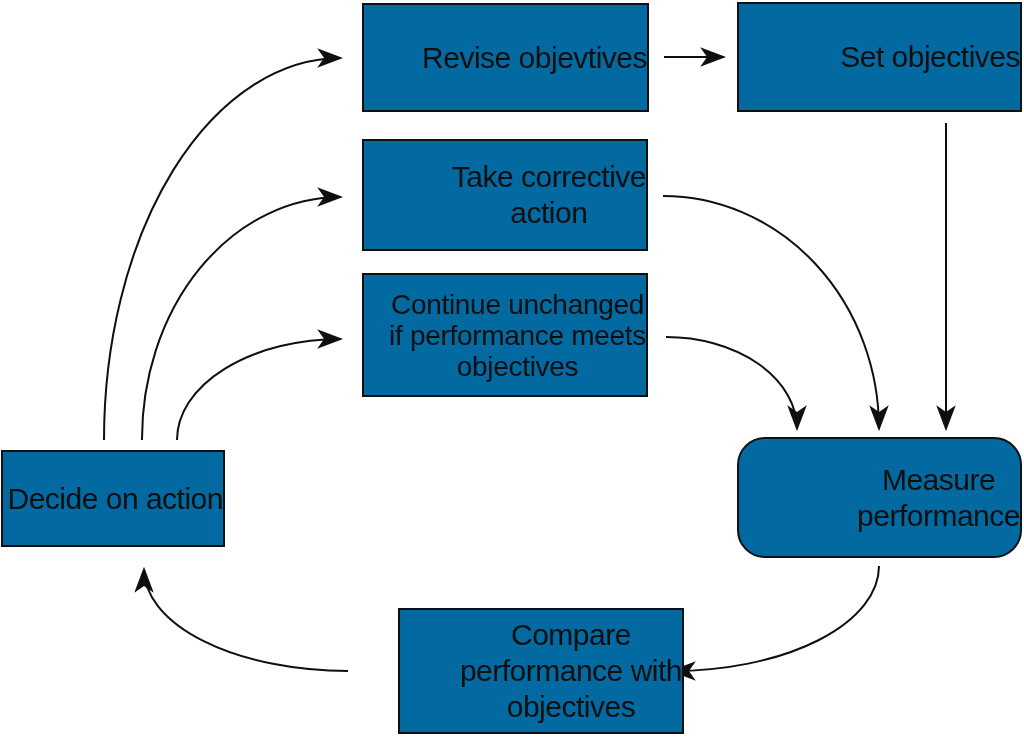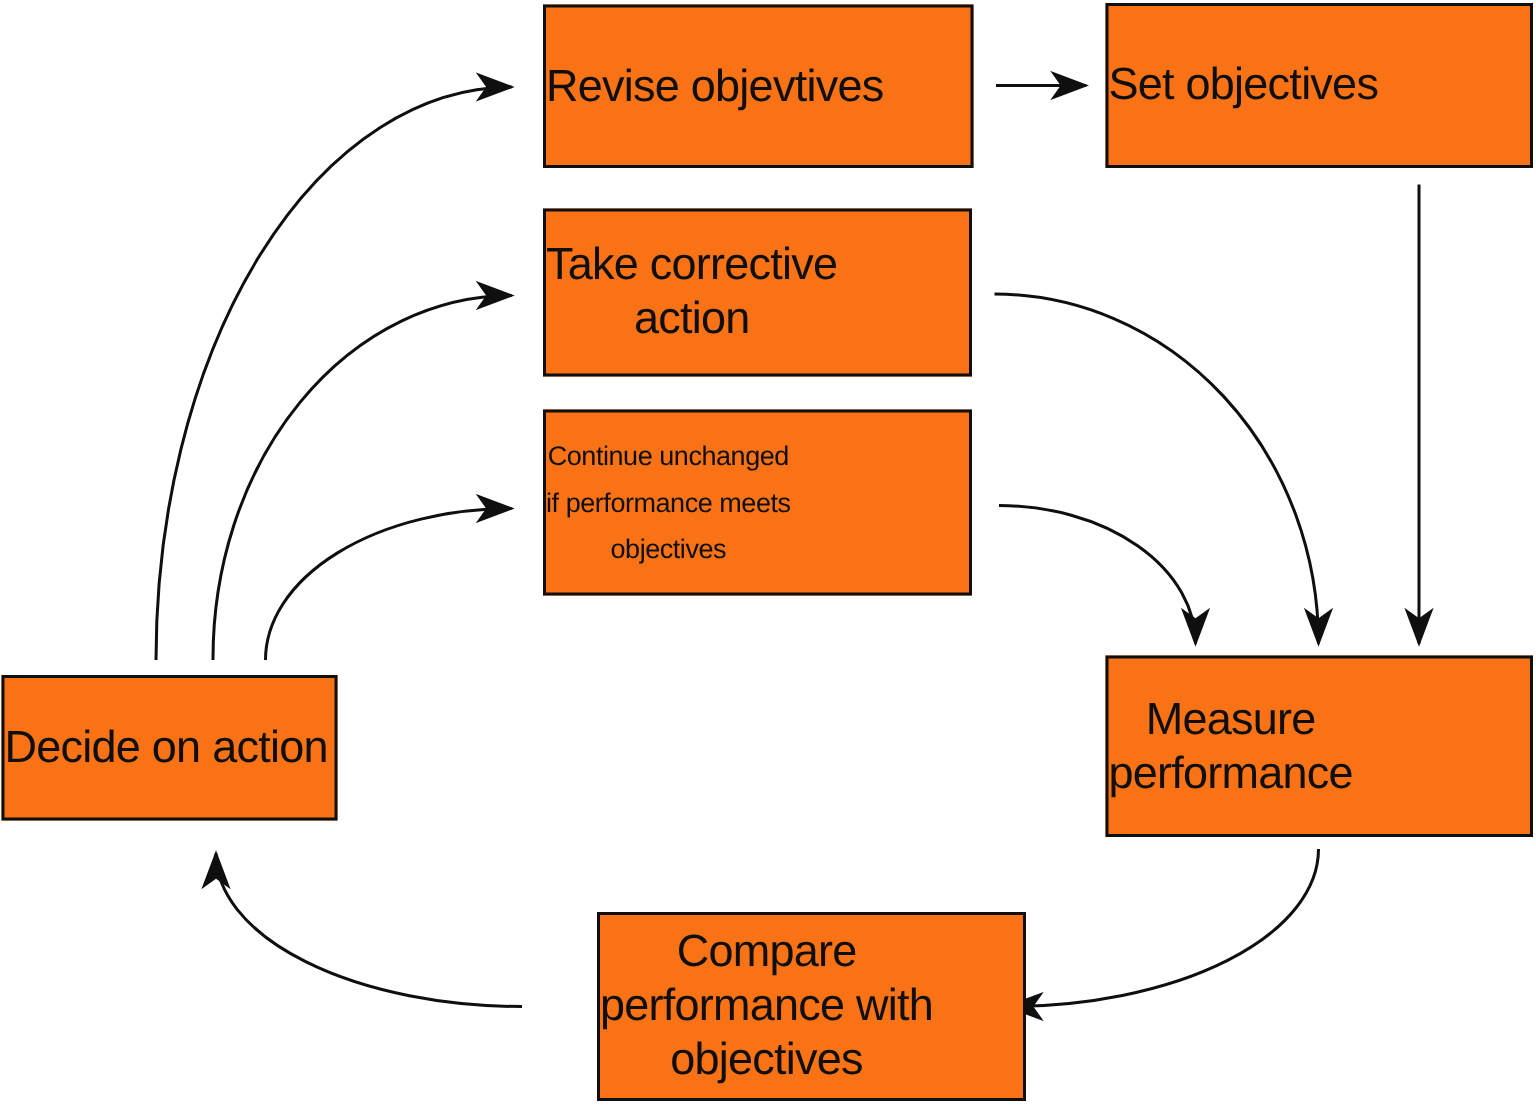--- a/index.html
+++ b/index.html
@@ -15,42 +15,42 @@
   svg.edges {
     position: absolute;
     left: 0; top: 0;
     width: 1024px; height: 743px;
     pointer-events: none;
   }
   .node {
     position: absolute;
     box-sizing: border-box;
     border: 2.5px solid #0f0f0f;
-    background: #f97316;
+    background: #0369a1;
     display: flex;
     align-items: center;
-    justify-content: flex-start;
+    justify-content: flex-end;
     text-align: center;
   }
   .node .lbl {
     white-space: pre-line;
     font-size: 30px;
     line-height: 36px;
     letter-spacing: -0.5px;
   }
   .node.small .lbl {
-    font-size: 18px;
+    font-size: 28px;
     line-height: 31px;
     letter-spacing: -0.3px;
   }
   #n-revise     { left: 362px; top: 3px;   width: 287px; height: 109px; }
   #n-set        { left: 737px; top: 2px;   width: 285px; height: 110px; }
   #n-corrective { left: 362px; top: 139px; width: 286px; height: 112px; }
   #n-continue   { left: 362px; top: 273px; width: 286px; height: 124px; }
-  #n-measure    { left: 737px; top: 437px; width: 285px; height: 121px; }
+  #n-measure    { left: 737px; top: 437px; width: 285px; height: 121px; border-radius: 28px; }
   #n-decide     { left: 1px;   top: 450px; width: 224px; height: 97px;  }
   #n-compare    { left: 362px; top: 608px; width: 286px; height: 126px; margin-left: 36px; }
 </style>
 </head>
 <body>
 
 <div class="canvas">
 
   <svg class="edges" viewBox="0 0 1024 743" xmlns="http://www.w3.org/2000/svg">
     <defs>

